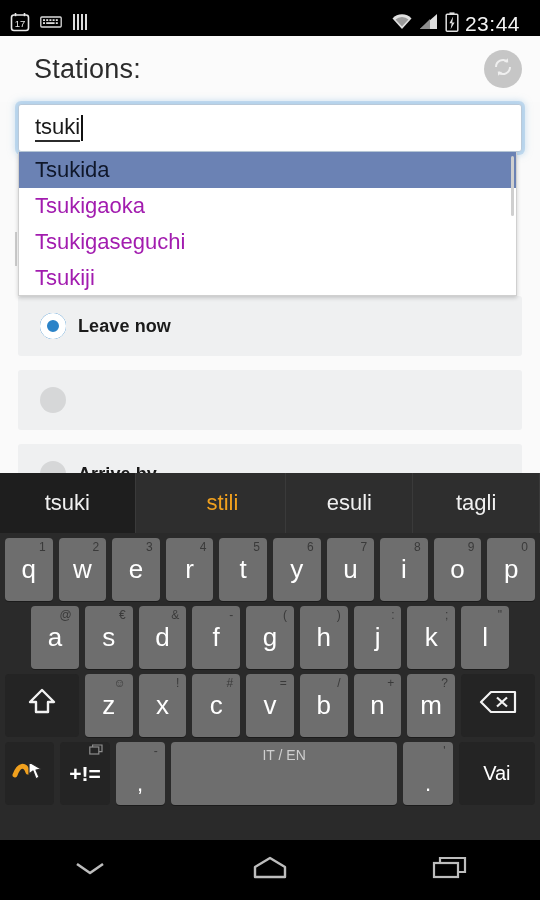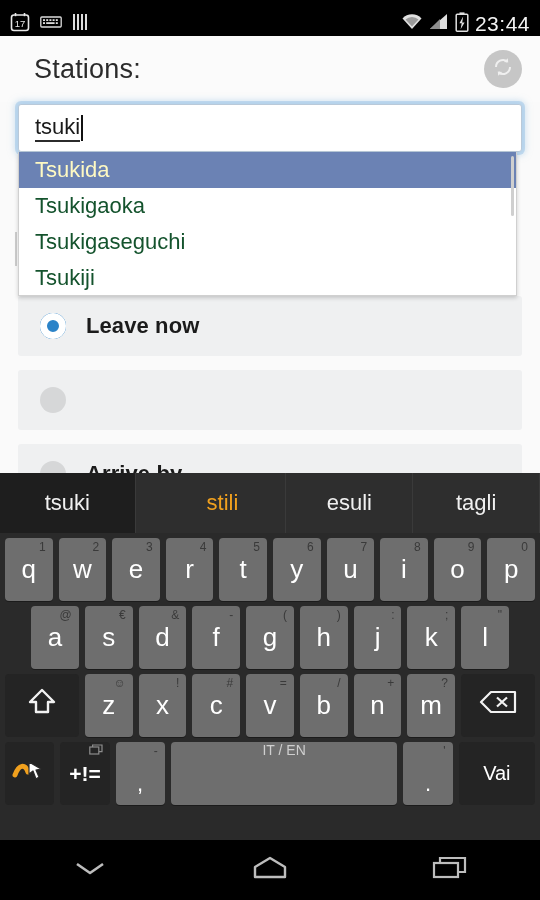--- a/index.html
+++ b/index.html
@@ -11,21 +11,21 @@
   }
   #screen { position: relative; width: 540px; height: 900px; background: #f7f7f7; }
 
   
   #statusbar {
     position: absolute; left: 0; top: 0; width: 540px; height: 36px;
     background: #000; color: #e8e8e8;
     display: flex; align-items: flex-end;
   }
   .sb-left { display: flex; align-items: center; gap: 10px; padding-left: 10px; }
-  .sb-right { margin-left: auto; display: flex; align-items: center; gap: 6px; padding-right: 10px; }
+  .sb-right { margin-left: auto; display: flex; align-items: center; gap: 6px; padding-right: 20px; }
   .sb-time { font-size: 21px; letter-spacing: .5px; color: #f2f2f2; }
   .ico { display: block; }
 
   
   #appbar {
     position: absolute; left: 0; top: 36px; width: 540px; height: 66px;
     background: #fbfbfb;
     display: flex; align-items: center; padding-left: 12px;
   }
   #appbar .title {
@@ -52,21 +52,21 @@
   .opt-row.r3 { top: 342px; }
   .radio {
     width: 26px; height: 26px; border-radius: 50%;
     margin-left: 22px; background: #d6d7d8; flex: none;
   }
   .radio.on {
     background: #2b83c8;
     box-shadow: inset 0 0 0 7px #ffffff, inset 0 0 0 14px #2b83c8;
   }
   .opt-label {
-    margin-left: 20px; font-size: 22px; font-weight: bold; color: #1b1b1b; letter-spacing: .1px; text-align: center;
+    margin-left: 12px; font-size: 18px; font-weight: bold; color: #1b1b1b; letter-spacing: .1px; text-align: center;
   }
 
   
   #search-wrap { position: absolute; left: 18px; top: 104px; width: 504px; }
   #search-field {
     position: relative; width: 504px; height: 48px;
     background: #fff; border: 1px solid #b9c9d9; border-radius: 3px;
     box-shadow: 0 0 0 3px rgba(147,191,228,.45), 0 0 7px 3px rgba(147,191,228,.5);
     display: flex; align-items: center;
   }
@@ -78,23 +78,23 @@
     width: 2px; height: 26px; background: #111; margin-left: 1px;
   }
   #dropdown {
     position: absolute; left: 18px; top: 152px; width: 499px;
     background: #ffffff; border: 1px solid #d0d0d0; border-top: none;
     box-shadow: 0 2px 4px rgba(0,0,0,.18);
     height: 144px; overflow: hidden;
   }
   .dd-item {
     height: 36px; display: flex; align-items: center;
-    padding-left: 16px; font-size: 22px; color: #14532d;
-  }
-  .dd-item.sel { background: #6b82b4; color: #fef9c3; }
+    padding-left: 16px; font-size: 22px; color: #a21caf;
+  }
+  .dd-item.sel { background: #6b82b4; color: #0f172a; }
   #dd-scroll {
     position: absolute; right: 2px; top: 4px; width: 3px; height: 60px;
     background: #cfcfcf; border-radius: 2px;
   }
   #dd-leftmark {
     position: absolute; left: 15px; top: 232px; width: 2px; height: 34px; background: #cdcdcd;
   }
 
   
   #keyboard {
@@ -124,21 +124,21 @@
     display: flex; align-items: center; justify-content: center;
     color: #ffffff; font-size: 26px;
     box-shadow: 0 1px 0 rgba(0,0,0,.35);
   }
   .key .sup {
     position: absolute; top: 2px; right: 7px;
     font-size: 12px; color: #3a3a3a;
   }
   .key.dark { background: #242424; box-shadow: none; }
   .key.space { flex: 4.6 1 0; background: #6e6e6e; font-size: 14px; color: #cfcfcf;
-               align-items: flex-start; padding-top: 0; }
+               align-items: flex-start; padding-top: 5px; }
   .key.wide  { flex: 1.55 1 0; }
   .key.punc  { font-size: 22px; align-items: flex-end; padding-bottom: 8px; }
   .key.go    { flex: 1.55 1 0; font-size: 20px; }
   .key.sym   { flex: 1 1 0; font-size: 21px; font-weight: bold; }
 
   
   #navbar {
     position: absolute; left: 0; top: 840px; width: 540px; height: 60px;
     background: #000; display: flex; align-items: center; justify-content: space-around;
   }

